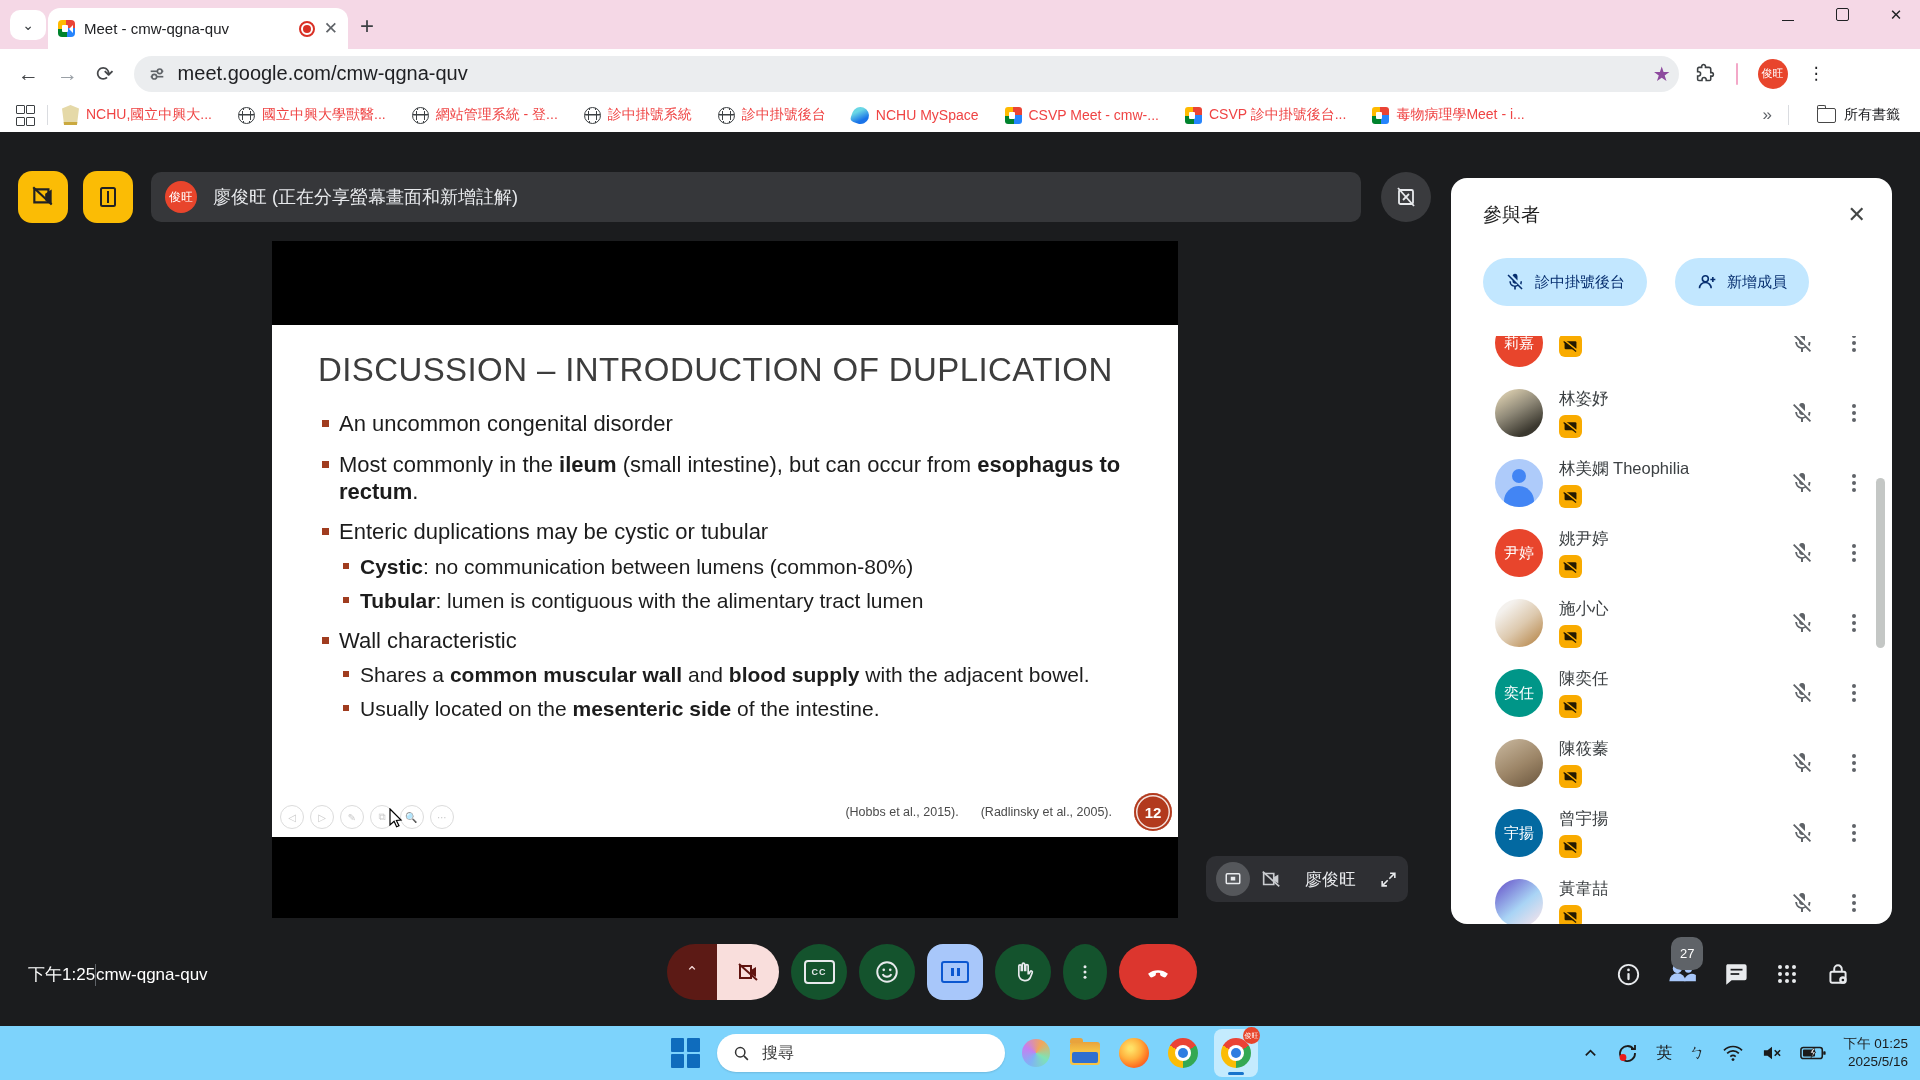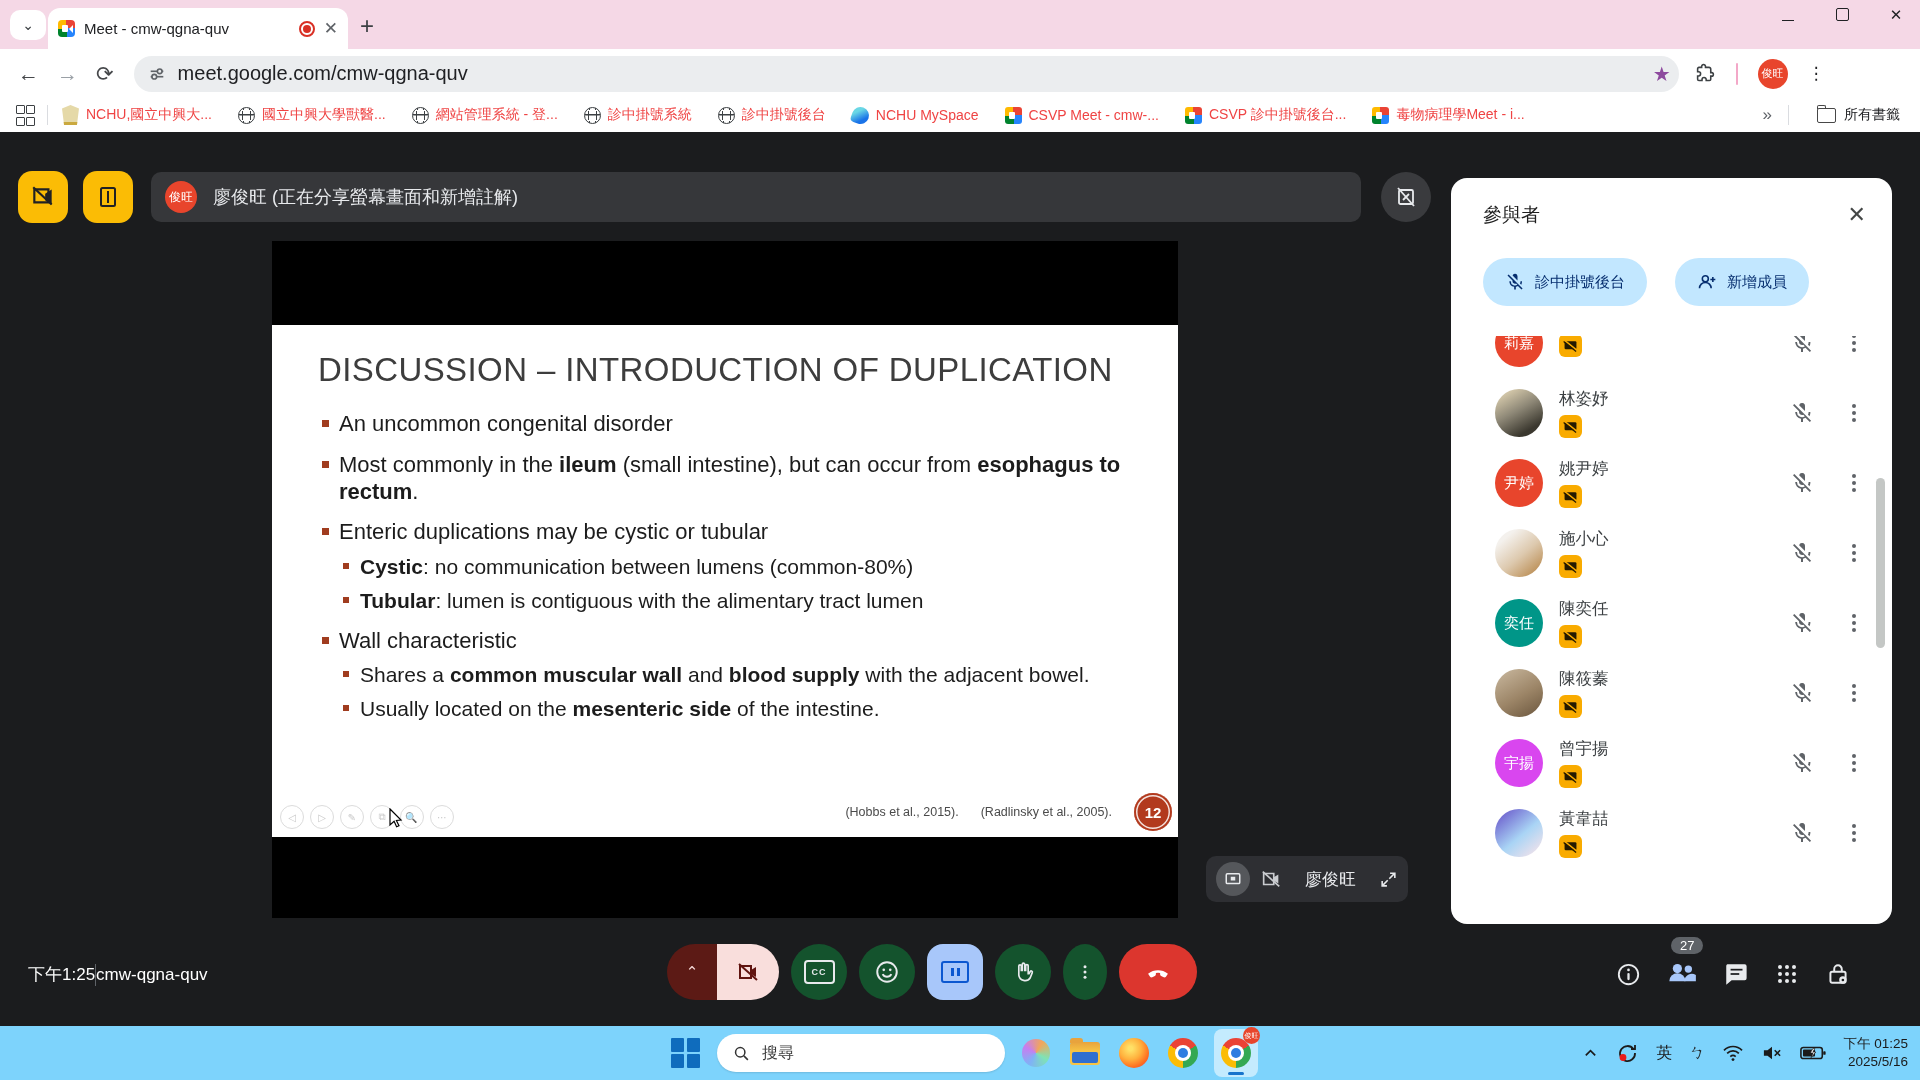--- a/index.html
+++ b/index.html
@@ -100,21 +100,21 @@
   .ctl{width:56px;height:56px;border-radius:50%;background:#14532d;display:flex;align-items:center;justify-content:center;}
   .ctl.narrow{width:44px;}
   .ctl.present{border-radius:16px;background:#a8c7fa;}
   .ctl.end{width:78px;border-radius:28px;background:#dc362e;}
   .cc-box{width:27px;height:20px;border:2.4px solid #e8eaed;border-radius:4px;color:#e8eaed;font-size:9px;font-weight:bold;
       display:flex;align-items:center;justify-content:center;letter-spacing:1px;}
   .pr-box{width:24px;height:18px;border:2.6px solid #0b57d0;border-radius:3px;display:flex;align-items:center;justify-content:center;gap:3px;}
   .pr-box i{width:3px;height:8px;background:#0b57d0;}
   .mb-right{position:absolute;left:1616px;top:22px;display:flex;align-items:center;gap:26px;}
   .people-wrap{position:relative;}
-  .count-badge{position:absolute;left:4px;top:-22px;background:#5f6368;color:#fff;font-size:13px;border-radius:10px;padding:1px 9px;}
+  .count-badge{position:absolute;left:4px;top:-22px;background:#5f6368;color:#fff;font-size:13px;border-radius:10px;padding:9px 9px;}
 
   
   .panel{position:absolute;left:1451px;top:46px;width:441px;height:746px;background:#fff;border-radius:16px;overflow:hidden;}
   .panel-header{display:flex;align-items:center;justify-content:space-between;padding:24px 26px 0 32px;}
   .panel-title{font-size:19px;color:#1f1f1f;}
   .panel-close{color:#444746;font-size:22px;}
   .panel-btns{display:flex;gap:28px;padding:30px 0 0 32px;}
   .pill-btn{height:48px;border-radius:24px;background:#c2e7ff;color:#062e6f;font-size:15px;
       display:flex;align-items:center;gap:10px;padding:0 22px;}
   .plist{position:absolute;left:0;top:158px;right:0;bottom:0;overflow:hidden;padding-left:44px;}
@@ -506,20 +506,45 @@
         <path d="M15 11V5a3 3 0 0 0-5.9-.8L15 10.1zM18.6 11a6.6 6.6 0 0 1-.6 2.7l1.5 1.5A8.4 8.4 0 0 0 20.4 11zM4.3 2.9L3 4.2l6 6v.8a3 3 0 0 0 4.3 2.7l1.6 1.6A5 5 0 0 1 7 11H5.2a6.8 6.8 0 0 0 5.8 6.7V21h2v-3.3a6.7 6.7 0 0 0 2.5-.9l4.3 4.3 1.3-1.3z" fill="#5f6368"></path>
       </svg>
       <span class="p-dots">
                 <i></i>
                 <i></i>
                 <i></i>
               </span>
     </div>
   </div>
 
+  <div class="p-row">
+    <div class="p-avatar av-default">
+              <span class="p-init"></span>
+            </div>
+    <div class="p-meta">
+      <div class="p-name">林美嫻 Theophilia</div>
+      <div class="p-badge">
+        <svg width="15" height="15" viewBox="0 0 24 24">
+          <rect x="2.5" y="5" width="19" height="13" rx="2" fill="#241a00"></rect>
+          <line x1="2" y1="3.5" x2="22" y2="19.5" stroke="#f9ab00" stroke-width="2.6"></line>
+          <line x1="1" y1="5.5" x2="21" y2="21.5" stroke="#241a00" stroke-width="2"></line>
+        </svg>
+      </div>
+    </div>
+    <div class="p-actions">
+      <svg class="p-mic" width="24" height="24" viewBox="0 0 24 24">
+        <path d="M15 11V5a3 3 0 0 0-5.9-.8L15 10.1zM18.6 11a6.6 6.6 0 0 1-.6 2.7l1.5 1.5A8.4 8.4 0 0 0 20.4 11zM4.3 2.9L3 4.2l6 6v.8a3 3 0 0 0 4.3 2.7l1.6 1.6A5 5 0 0 1 7 11H5.2a6.8 6.8 0 0 0 5.8 6.7V21h2v-3.3a6.7 6.7 0 0 0 2.5-.9l4.3 4.3 1.3-1.3z" fill="#5f6368"></path>
+      </svg>
+      <span class="p-dots">
+                <i></i>
+                <i></i>
+                <i></i>
+              </span>
+    </div>
+  </div>
 
   <div class="p-row">
     <div class="p-avatar" style="background: rgb(232, 69, 44);">
               <span class="p-init">尹婷</span>
             </div>
     <div class="p-meta">
       <div class="p-name">姚尹婷</div>
       <div class="p-badge">
         <svg width="15" height="15" viewBox="0 0 24 24">
           <rect x="2.5" y="5" width="19" height="13" rx="2" fill="#241a00"></rect>
@@ -612,21 +637,21 @@
       </svg>
       <span class="p-dots">
                 <i></i>
                 <i></i>
                 <i></i>
               </span>
     </div>
   </div>
 
   <div class="p-row">
-    <div class="p-avatar" style="background: #d946ef;">
+    <div class="p-avatar" style="background: #0369a1;">
               <span class="p-init">宇揚</span>
             </div>
     <div class="p-meta">
       <div class="p-name">曾宇揚</div>
       <div class="p-badge">
         <svg width="15" height="15" viewBox="0 0 24 24">
           <rect x="2.5" y="5" width="19" height="13" rx="2" fill="#241a00"></rect>
           <line x1="2" y1="3.5" x2="22" y2="19.5" stroke="#f9ab00" stroke-width="2.6"></line>
           <line x1="1" y1="5.5" x2="21" y2="21.5" stroke="#241a00" stroke-width="2"></line>
         </svg>

